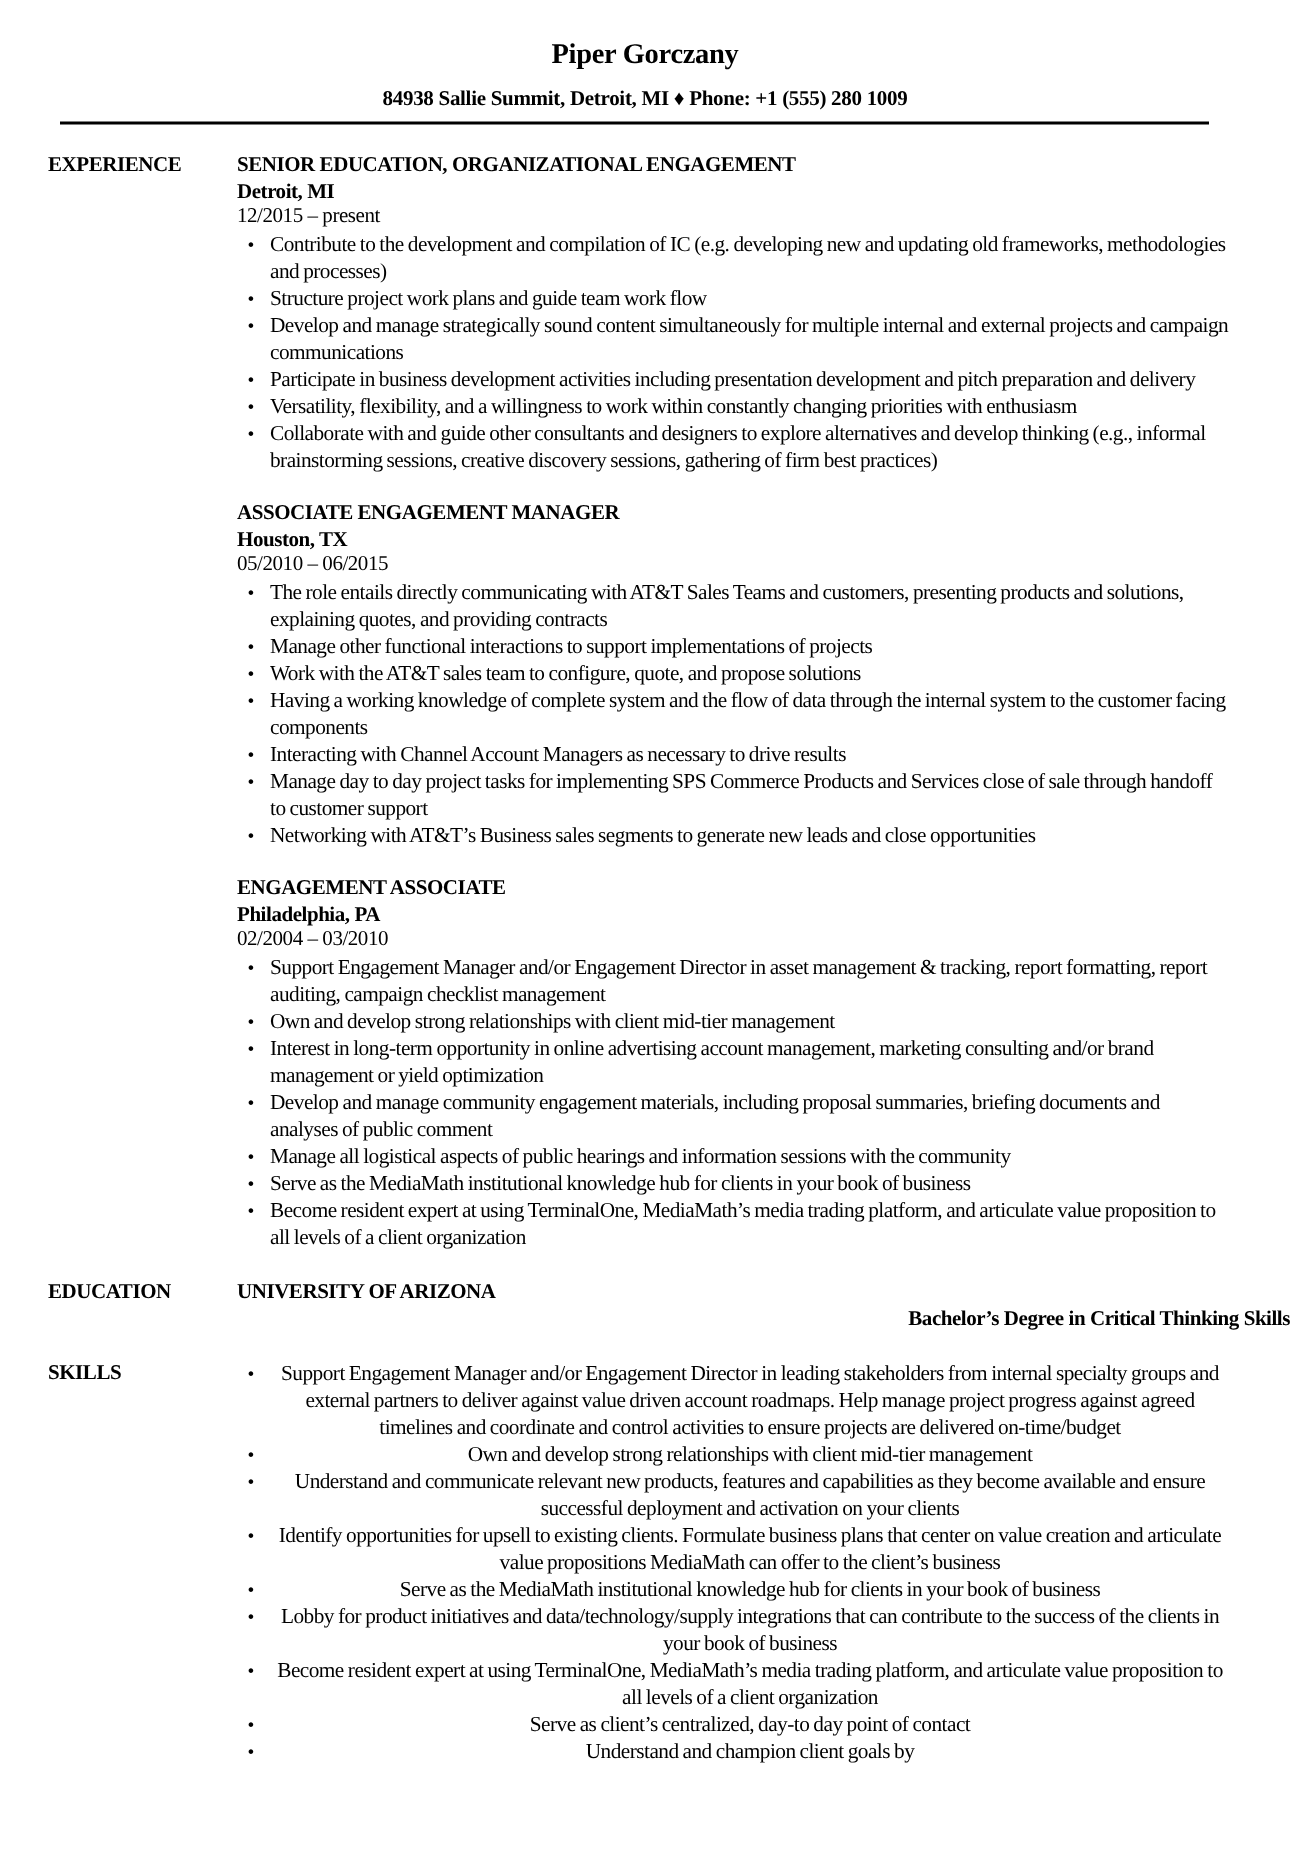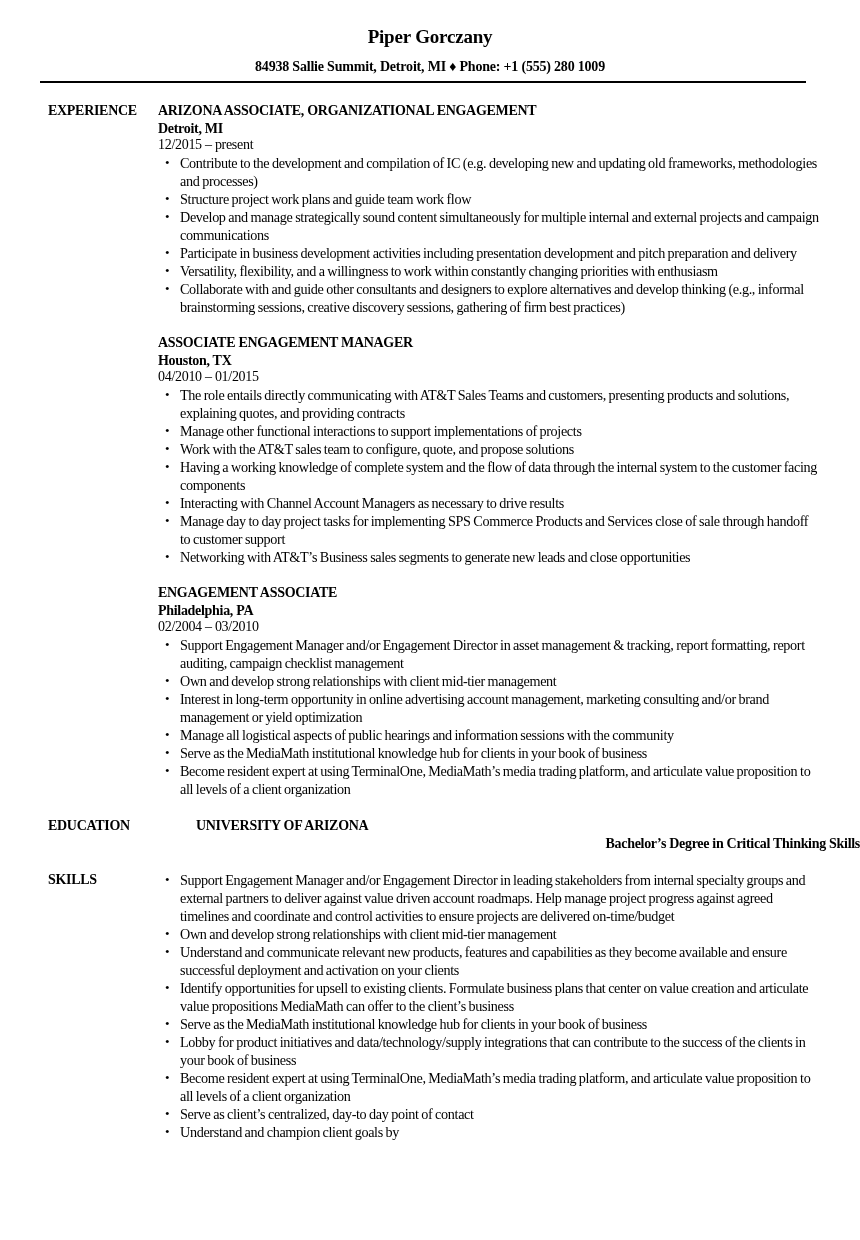--- a/index.html
+++ b/index.html
@@ -7,90 +7,91 @@
       width: 860px; height: 1240px; overflow: hidden; position: relative;
       font-family: "Liberation Serif", "DejaVu Serif", serif;
       color: #000; font-size: 14.2px; line-height: 18px;
     }
     .header { text-align: center; }
     .name { font-weight: bold; font-size: 19px; line-height: 22px; padding-top: 26px; letter-spacing: -0.2px; }
     .contact { font-weight: bold; font-size: 14px; padding-top: 10px; line-height: 18px; letter-spacing: -0.2px; }
     .rule { margin: 5px 54px 0 40px; height: 0; border-top: 2px solid #000; }
     .section { position: relative; padding-left: 158px; }
     .section-label {
-      position: absolute; left: 48px; top: 0; font-weight: bold; font-size: 14px; line-height: 18px;
+      position: absolute; left: 32px; top: 0; font-weight: bold; font-size: 14px; line-height: 18px;
       letter-spacing: -0.3px;
     }
     .job-title { font-weight: bold; font-size: 14px; line-height: 18px; letter-spacing: -0.3px; }
     .job-loc { font-weight: bold; font-size: 14px; line-height: 17px; letter-spacing: -0.3px; }
     .job-date { font-size: 14px; line-height: 16px; letter-spacing: -0.3px; }
     ul.bullets { margin: 1px 0 0 0; padding: 0 40px 0 22px; list-style: none; font-family: Liberation Serif, serif; }
     ul.bullets li {
       position: relative; font-size: 14.2px; line-height: 18px; letter-spacing: -0.35px; word-spacing: -0.5px;
     }
     ul.bullets li::before {
       content: "\2022"; position: absolute; left: -15px; top: 0; font-size: 13px;
     }
     .job { margin-bottom: 18px; }
     #experience { margin-top: 19px; }
     #education { margin-top: 19px; }
     #skills { margin-top: 18px; }
-    .edu-school { font-weight: bold; font-size: 14px; line-height: 18px; letter-spacing: -0.3px; margin-left: 38px; }
+    .edu-school { font-weight: bold; font-size: 14px; line-height: 18px; letter-spacing: -0.3px; }
     .edu-degree { font-weight: bold; font-size: 14px; line-height: 18px; letter-spacing: -0.3px; text-align: right; }
-    #skills ul.bullets { margin-top: 16px; }
+    #skills ul.bullets { margin-top: 16px; text-align: center; }
   </style>
 </head>
 <body>
 
 <div class="header">
   <div class="name">Piper Gorczany</div>
   <div class="contact">84938 Sallie Summit, Detroit, MI ♦ Phone: +1 (555) 280 1009</div>
   <div class="rule"></div>
 </div>
 
 <div class="section" id="experience">
   <div class="section-label">EXPERIENCE</div>
 
   <div class="job">
-    <div class="job-title">ARIZONA ASSOCIATE, ORGANIZATIONAL ENGAGEMENT</div>
+    <div class="job-title">SENIOR EDUCATION, ORGANIZATIONAL ENGAGEMENT</div>
     <div class="job-loc">Detroit, MI</div>
     <div class="job-date">12/2015 – present</div>
     <ul class="bullets">
         <li>Contribute to the development and compilation of IC (e.g. developing new and updating old frameworks, methodologies and processes)</li>
         <li>Structure project work plans and guide team work flow</li>
         <li>Develop and manage strategically sound content simultaneously for multiple internal and external projects and campaign communications</li>
         <li>Participate in business development activities including presentation development and pitch preparation and delivery</li>
         <li>Versatility, flexibility, and a willingness to work within constantly changing priorities with enthusiasm</li>
         <li>Collaborate with and guide other consultants and designers to explore alternatives and develop thinking (e.g., informal brainstorming sessions, creative discovery sessions, gathering of firm best practices)</li>
       </ul>
   </div>
 
   <div class="job">
     <div class="job-title">ASSOCIATE ENGAGEMENT MANAGER</div>
     <div class="job-loc">Houston, TX</div>
-    <div class="job-date">04/2010 – 01/2015</div>
+    <div class="job-date">05/2010 – 06/2015</div>
     <ul class="bullets">
         <li>The role entails directly communicating with AT&amp;T Sales Teams and customers, presenting products and solutions, explaining quotes, and providing contracts</li>
         <li>Manage other functional interactions to support implementations of projects</li>
         <li>Work with the AT&amp;T sales team to configure, quote, and propose solutions</li>
         <li>Having a working knowledge of complete system and the flow of data through the internal system to the customer facing components</li>
         <li>Interacting with Channel Account Managers as necessary to drive results</li>
         <li>Manage day to day project tasks for implementing SPS Commerce Products and Services close of sale through handoff to customer support</li>
         <li>Networking with AT&amp;T’s Business sales segments to generate new leads and close opportunities</li>
       </ul>
   </div>
 
   <div class="job">
     <div class="job-title">ENGAGEMENT ASSOCIATE</div>
     <div class="job-loc">Philadelphia, PA</div>
     <div class="job-date">02/2004 – 03/2010</div>
     <ul class="bullets">
         <li>Support Engagement Manager and/or Engagement Director in asset management &amp; tracking, report formatting, report auditing, campaign checklist management</li>
         <li>Own and develop strong relationships with client mid-tier management</li>
         <li>Interest in long-term opportunity in online advertising account management, marketing consulting and/or brand management or yield optimization</li>
+        <li>Develop and manage community engagement materials, including proposal summaries, briefing documents and analyses of public comment</li>
         <li>Manage all logistical aspects of public hearings and information sessions with the community</li>
         <li>Serve as the MediaMath institutional knowledge hub for clients in your book of business</li>
         <li>Become resident expert at using TerminalOne, MediaMath’s media trading platform, and articulate value proposition to all levels of a client organization</li>
       </ul>
   </div>
 </div>
 
 <div class="section" id="education">
   <div class="section-label">EDUCATION</div>
   <div class="edu-school">UNIVERSITY OF ARIZONA</div>

